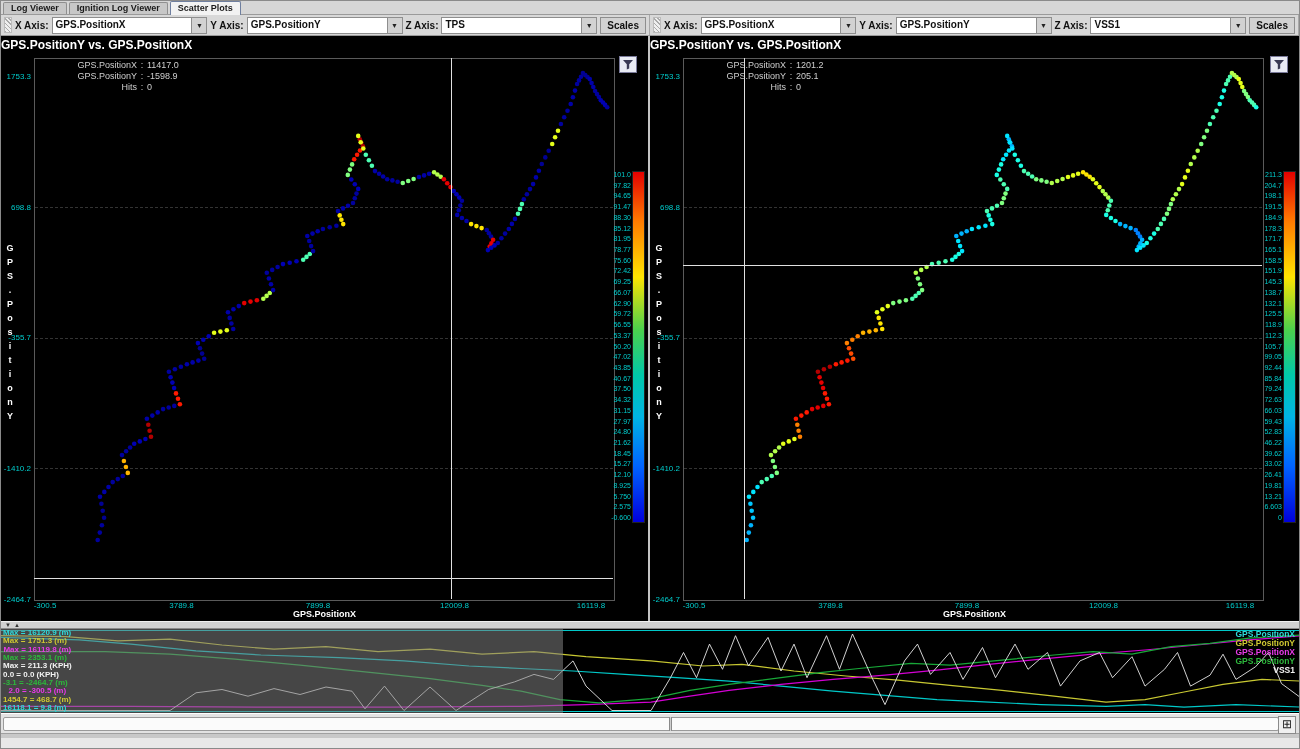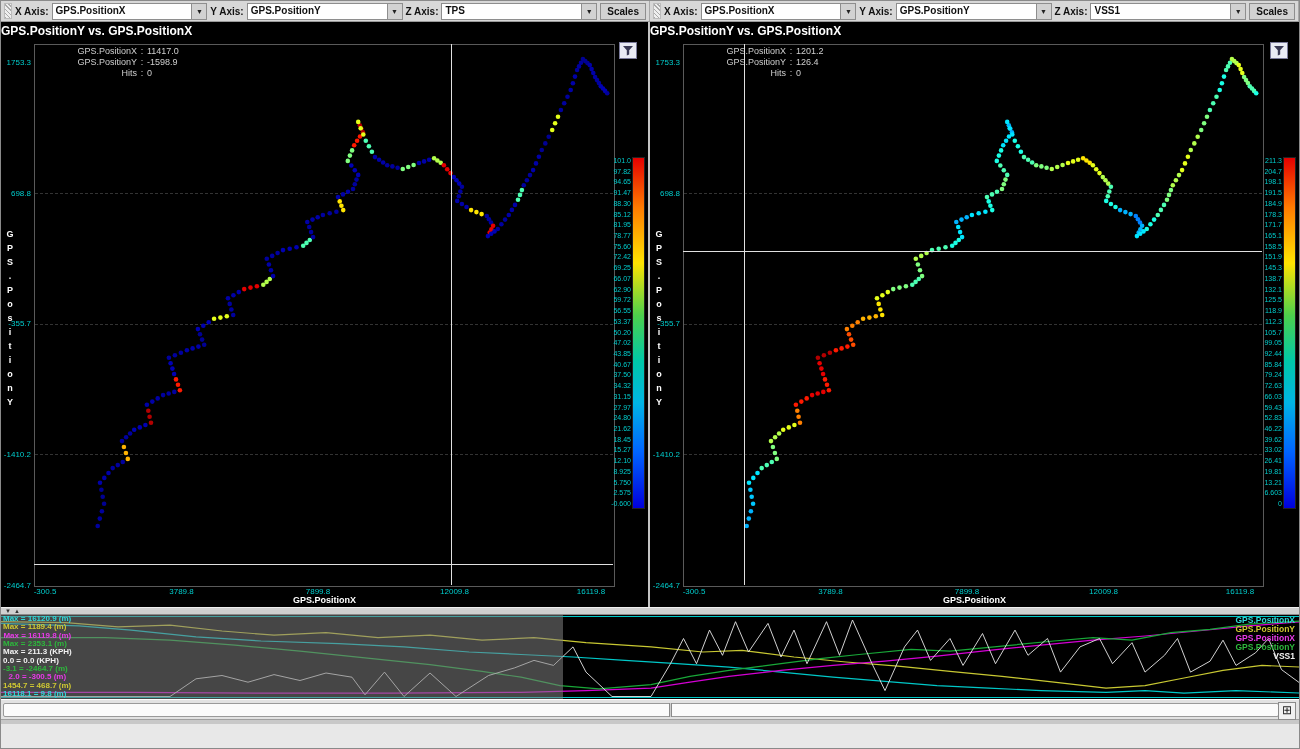--- a/index.html
+++ b/index.html
@@ -68,20 +68,25 @@
   .sb-track{position:absolute;left:2px;top:3px;width:1274px;height:12px;background:#fbfbfb;border:1px solid #9a9a9a;border-radius:2px;}
   .sb-divider{position:absolute;left:668px;top:3px;width:3px;height:14px;background:#cfcfcf;border-left:1px solid #8a8a8a;border-right:1px solid #8a8a8a;box-sizing:border-box;}
   .grid-btn{position:absolute;right:3px;top:2px;width:16px;height:16px;background:#f0f0f0;border:1px solid #8a8a8a;font-size:12px;line-height:14px;text-align:center;color:#222;}
   .sliver{height:5px;background:#c8c8c8;border-top:1px solid #a0a0a0;box-sizing:border-box;}
 </style>
 </head>
 <body>
 
 <div class="app">
 
+  <div class="tabbar">
+    <div class="tab">Log Viewer</div>
+    <div class="tab">Ignition Log Viewer</div>
+    <div class="tab selected">Scatter Plots</div>
+  </div>
 
   <div class="toolbar-row">
     <div class="toolbar">
       <div class="grip"></div>
       <span class="tb-label">X Axis:</span>
       <div class="combo">
         <span class="val">GPS.PositionX</span>
         <span class="arrow">▼</span>
       </div>
       <span class="tb-label">Y Axis:</span>
@@ -438,21 +443,21 @@
         </div>
         <div class="info">
           <div class="info-row">
             <div class="info-label">GPS.PositionX</div>
             <div class="info-colon">:</div>
             <div class="info-value">1201.2</div>
           </div>
           <div class="info-row">
             <div class="info-label">GPS.PositionY</div>
             <div class="info-colon">:</div>
-            <div class="info-value">126.4</div>
+            <div class="info-value">205.1</div>
           </div>
           <div class="info-row">
             <div class="info-label">Hits</div>
             <div class="info-colon">:</div>
             <div class="info-value">0</div>
           </div>
         </div>
         <div class="filter-btn">
           <svg width="12" height="11" viewBox="0 0 12 11">
             <path d="M1 1 h10 l-3.8 4.3 v4.2 l-2.4 1 v-5.2 z" fill="#3a3a55"></path>
@@ -703,21 +708,21 @@
         <line x1="0" y1="82.5" x2="1300" y2="82.5" stroke="#00c8c8" stroke-width="1"></line>
         <polyline points="0.0,8.4 78.0,10.9 130.0,15.1 195.0,21.8 260.0,26.0 338.0,28.6 403.0,31.9 468.0,37.0 520.0,39.5 572.0,42.0 624.0,45.4 676.0,48.7 728.0,52.1 780.0,57.1 832.0,62.2 884.0,66.4 936.0,70.6 988.0,73.1 1040.0,75.6 1105.0,77.3 1144.0,75.6 1183.0,78.1 1235.0,75.6 1300.0,78.1" fill="none" stroke="#00c8c8" stroke-width="1.2"></polyline>
         <polyline points="0.0,6.7 65.0,7.6 117.0,11.8 169.0,10.1 221.0,16.0 273.0,20.2 325.0,17.6 377.0,22.7 429.0,20.2 481.0,25.2 533.0,22.7 585.0,27.7 650.0,31.9 702.0,37.0 741.0,35.3 793.0,42.0 845.0,47.0 897.0,51.2 949.0,56.3 1001.0,61.3 1053.0,67.2 1105.0,73.1 1144.0,70.6 1183.0,63.0 1222.0,55.4 1261.0,50.4 1300.0,52.1" fill="none" stroke="#c8c832" stroke-width="1.2"></polyline>
         <polyline points="0.0,77.3 130.0,77.3 260.0,78.1 390.0,78.1 520.0,77.3 585.0,75.6 650.0,73.1 689.0,67.2 728.0,61.3 780.0,55.4 832.0,50.4 884.0,46.2 936.0,41.2 988.0,35.3 1040.0,30.2 1092.0,25.2 1144.0,21.0 1196.0,16.0 1248.0,10.9 1300.0,6.7" fill="none" stroke="#d400d4" stroke-width="1.2"></polyline>
         <polyline points="0.0,22.7 104.0,22.7 169.0,25.2 234.0,30.2 299.0,36.1 364.0,42.8 429.0,49.6 481.0,56.3 520.0,62.2 559.0,70.6 598.0,73.9 650.0,69.7 689.0,61.3 728.0,55.4 780.0,48.7 819.0,43.7 858.0,39.5 910.0,34.4 949.0,36.1 1001.0,31.1 1053.0,26.0 1092.0,22.7 1131.0,25.2 1170.0,17.6 1209.0,14.3 1248.0,9.2 1300.0,5.9" fill="none" stroke="#18a838" stroke-width="1.2"></polyline>
         <polyline points="0.0,81.5 169.0,81.5 195.0,63.8 221.0,60.5 247.0,67.2 273.0,59.6 299.0,65.5 325.0,58.0 351.0,62.2 364.0,79.8 383.5,57.1 403.0,81.5 429.0,58.0 455.0,81.5 487.5,60.5 513.5,52.9 533.0,45.4 552.5,50.4 572.0,31.9 585.0,57.1 611.0,81.5 650.0,81.5 669.5,48.7 682.5,23.5 695.5,48.7 708.5,15.1 721.5,40.3 734.5,6.7 747.5,37.0 767.0,8.4 780.0,42.0 793.0,15.1 806.0,48.7 825.5,6.7 838.5,40.3 851.5,5.0 871.0,48.7 884.0,75.6 903.5,31.9 916.5,15.1 929.5,45.4 949.0,23.5 962.0,50.4 981.5,18.5 994.5,48.7 1014.0,15.1 1027.0,40.3 1046.5,23.5 1059.5,57.1 1079.0,31.9 1098.5,23.5 1111.5,48.7 1131.0,27.7 1144.0,57.1 1163.5,40.3 1176.5,23.5 1189.5,57.1 1209.0,46.2 1222.0,25.2 1235.0,50.4 1254.5,37.8 1267.5,23.5 1280.5,54.6 1300.0,68.9" fill="none" stroke="#e8e8e8" stroke-width="0.9"></polyline>
       </svg>
     <div class="strip-dim"></div>
     <div class="legend-left" id="legendLeft">
         <div class="lg-cyan">Max = 16120.9 (m)</div>
-        <div class="lg-yellow">Max = 1189.4 (m)</div>
+        <div class="lg-yellow">Max = 1751.3 (m)</div>
         <div class="lg-magenta">Max = 16119.8 (m)</div>
         <div class="lg-green">Max = 2353.1 (m)</div>
         <div class="lg-white">Max = 211.3 (KPH)</div>
         <div class="lg-white">0.0 = 0.0 (KPH)</div>
         <div class="lg-green">-3.1 = -2464.7 (m)</div>
         <div class="lg-magenta">2.0 = -300.5 (m)</div>
         <div class="lg-yellow">1454.7 = 468.7 (m)</div>
         <div class="lg-cyan">16118.1 = 9.8 (m)</div>
       </div>
     <div class="legend-right" id="legendRight">

